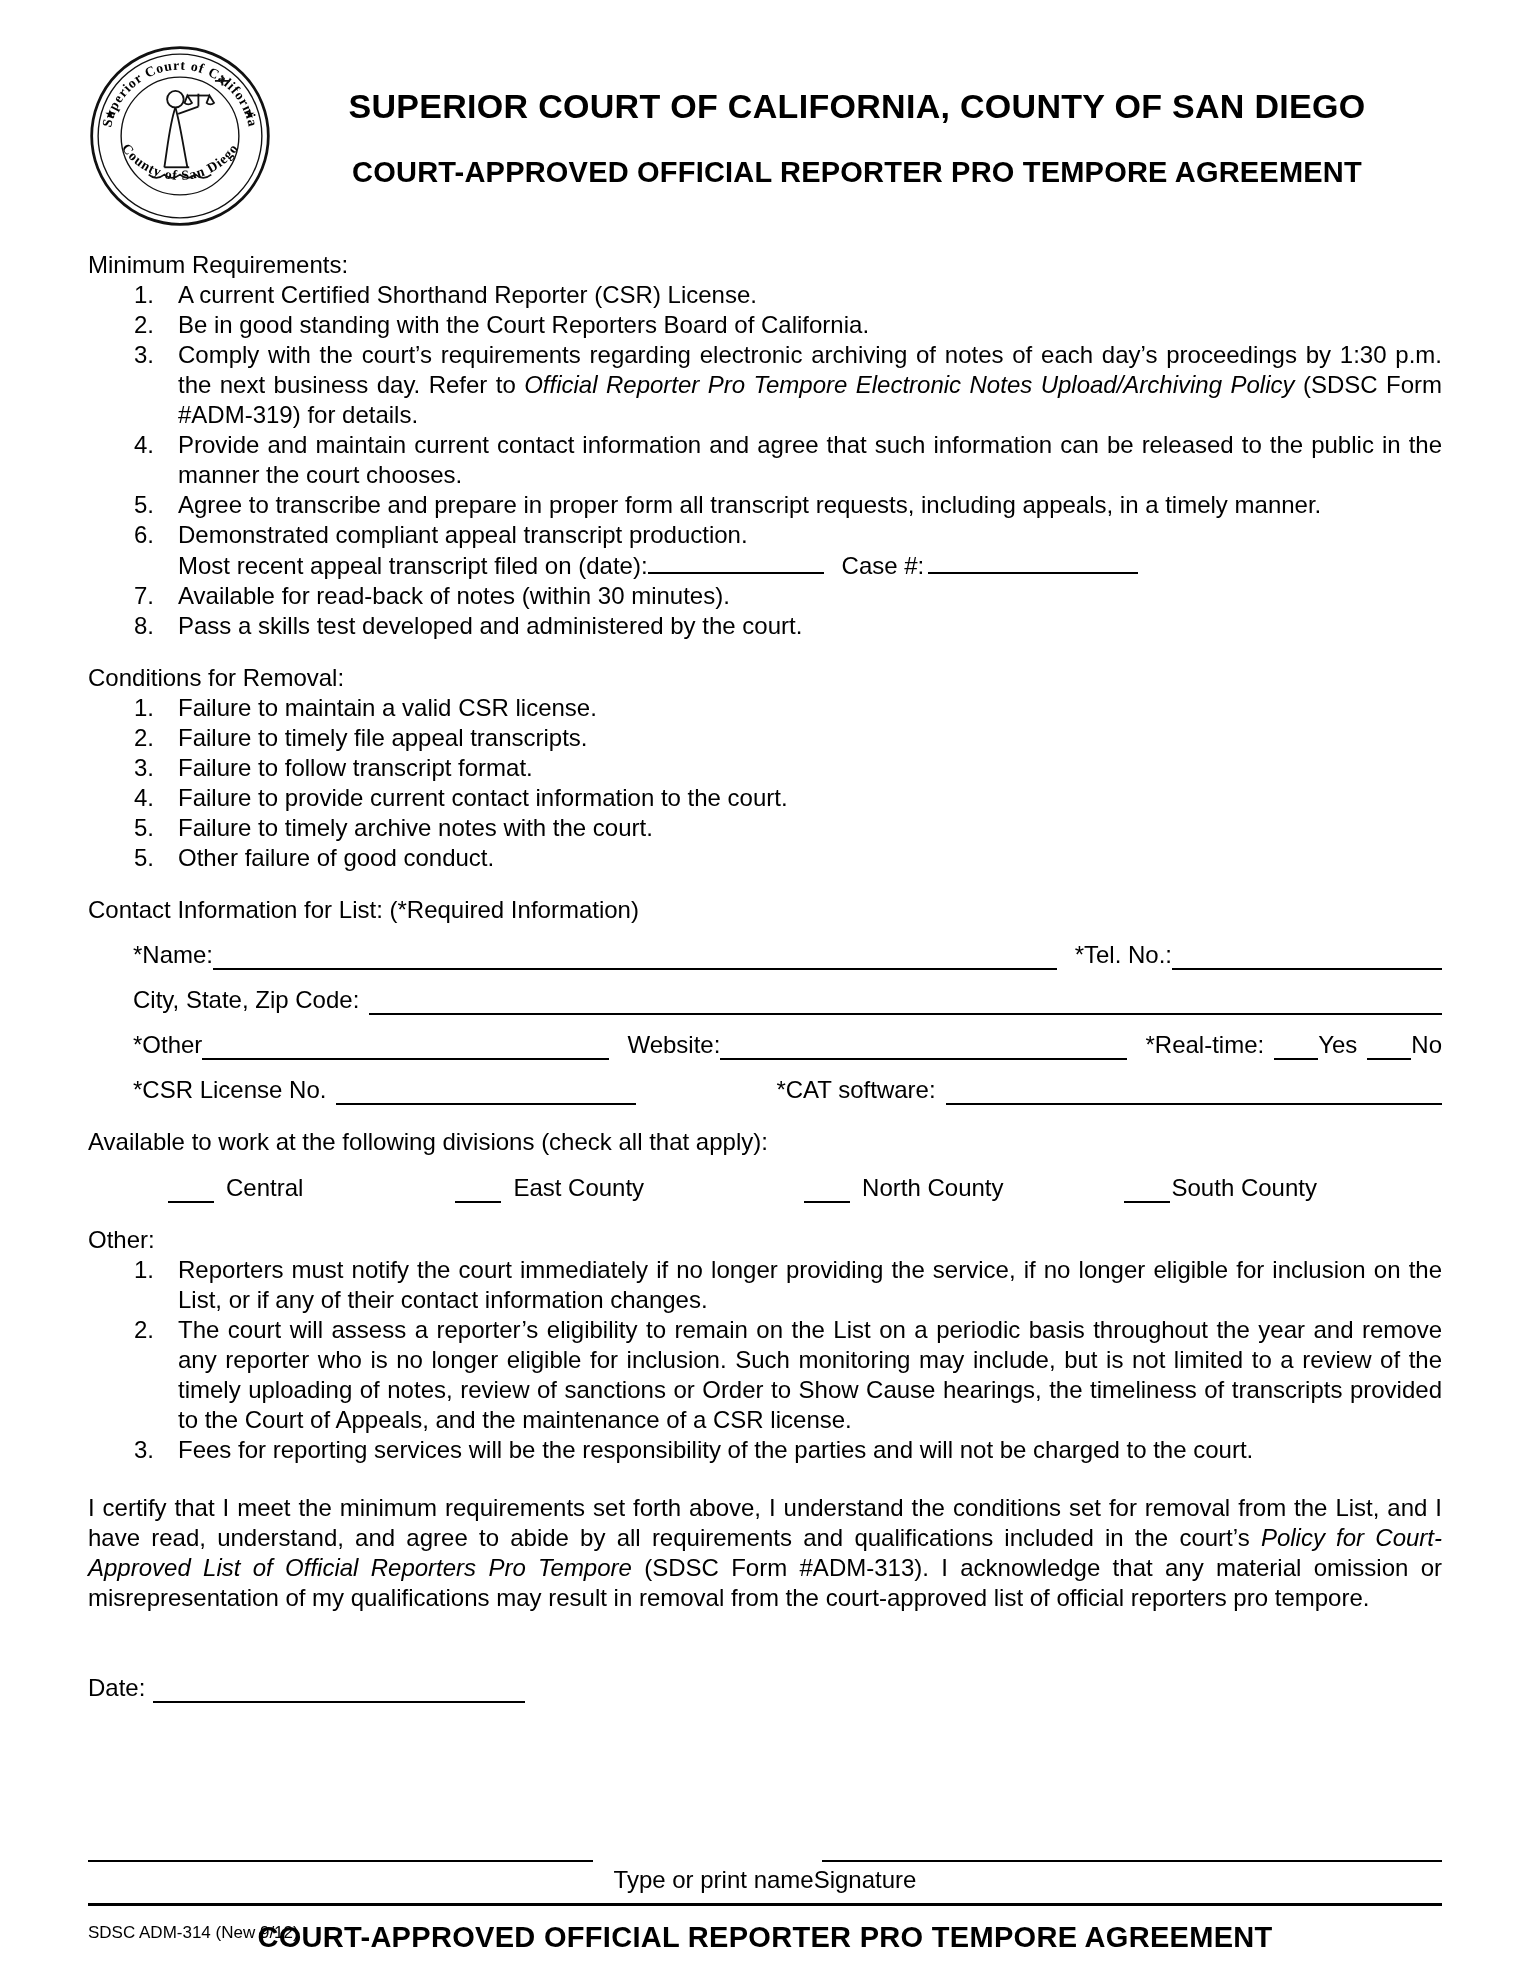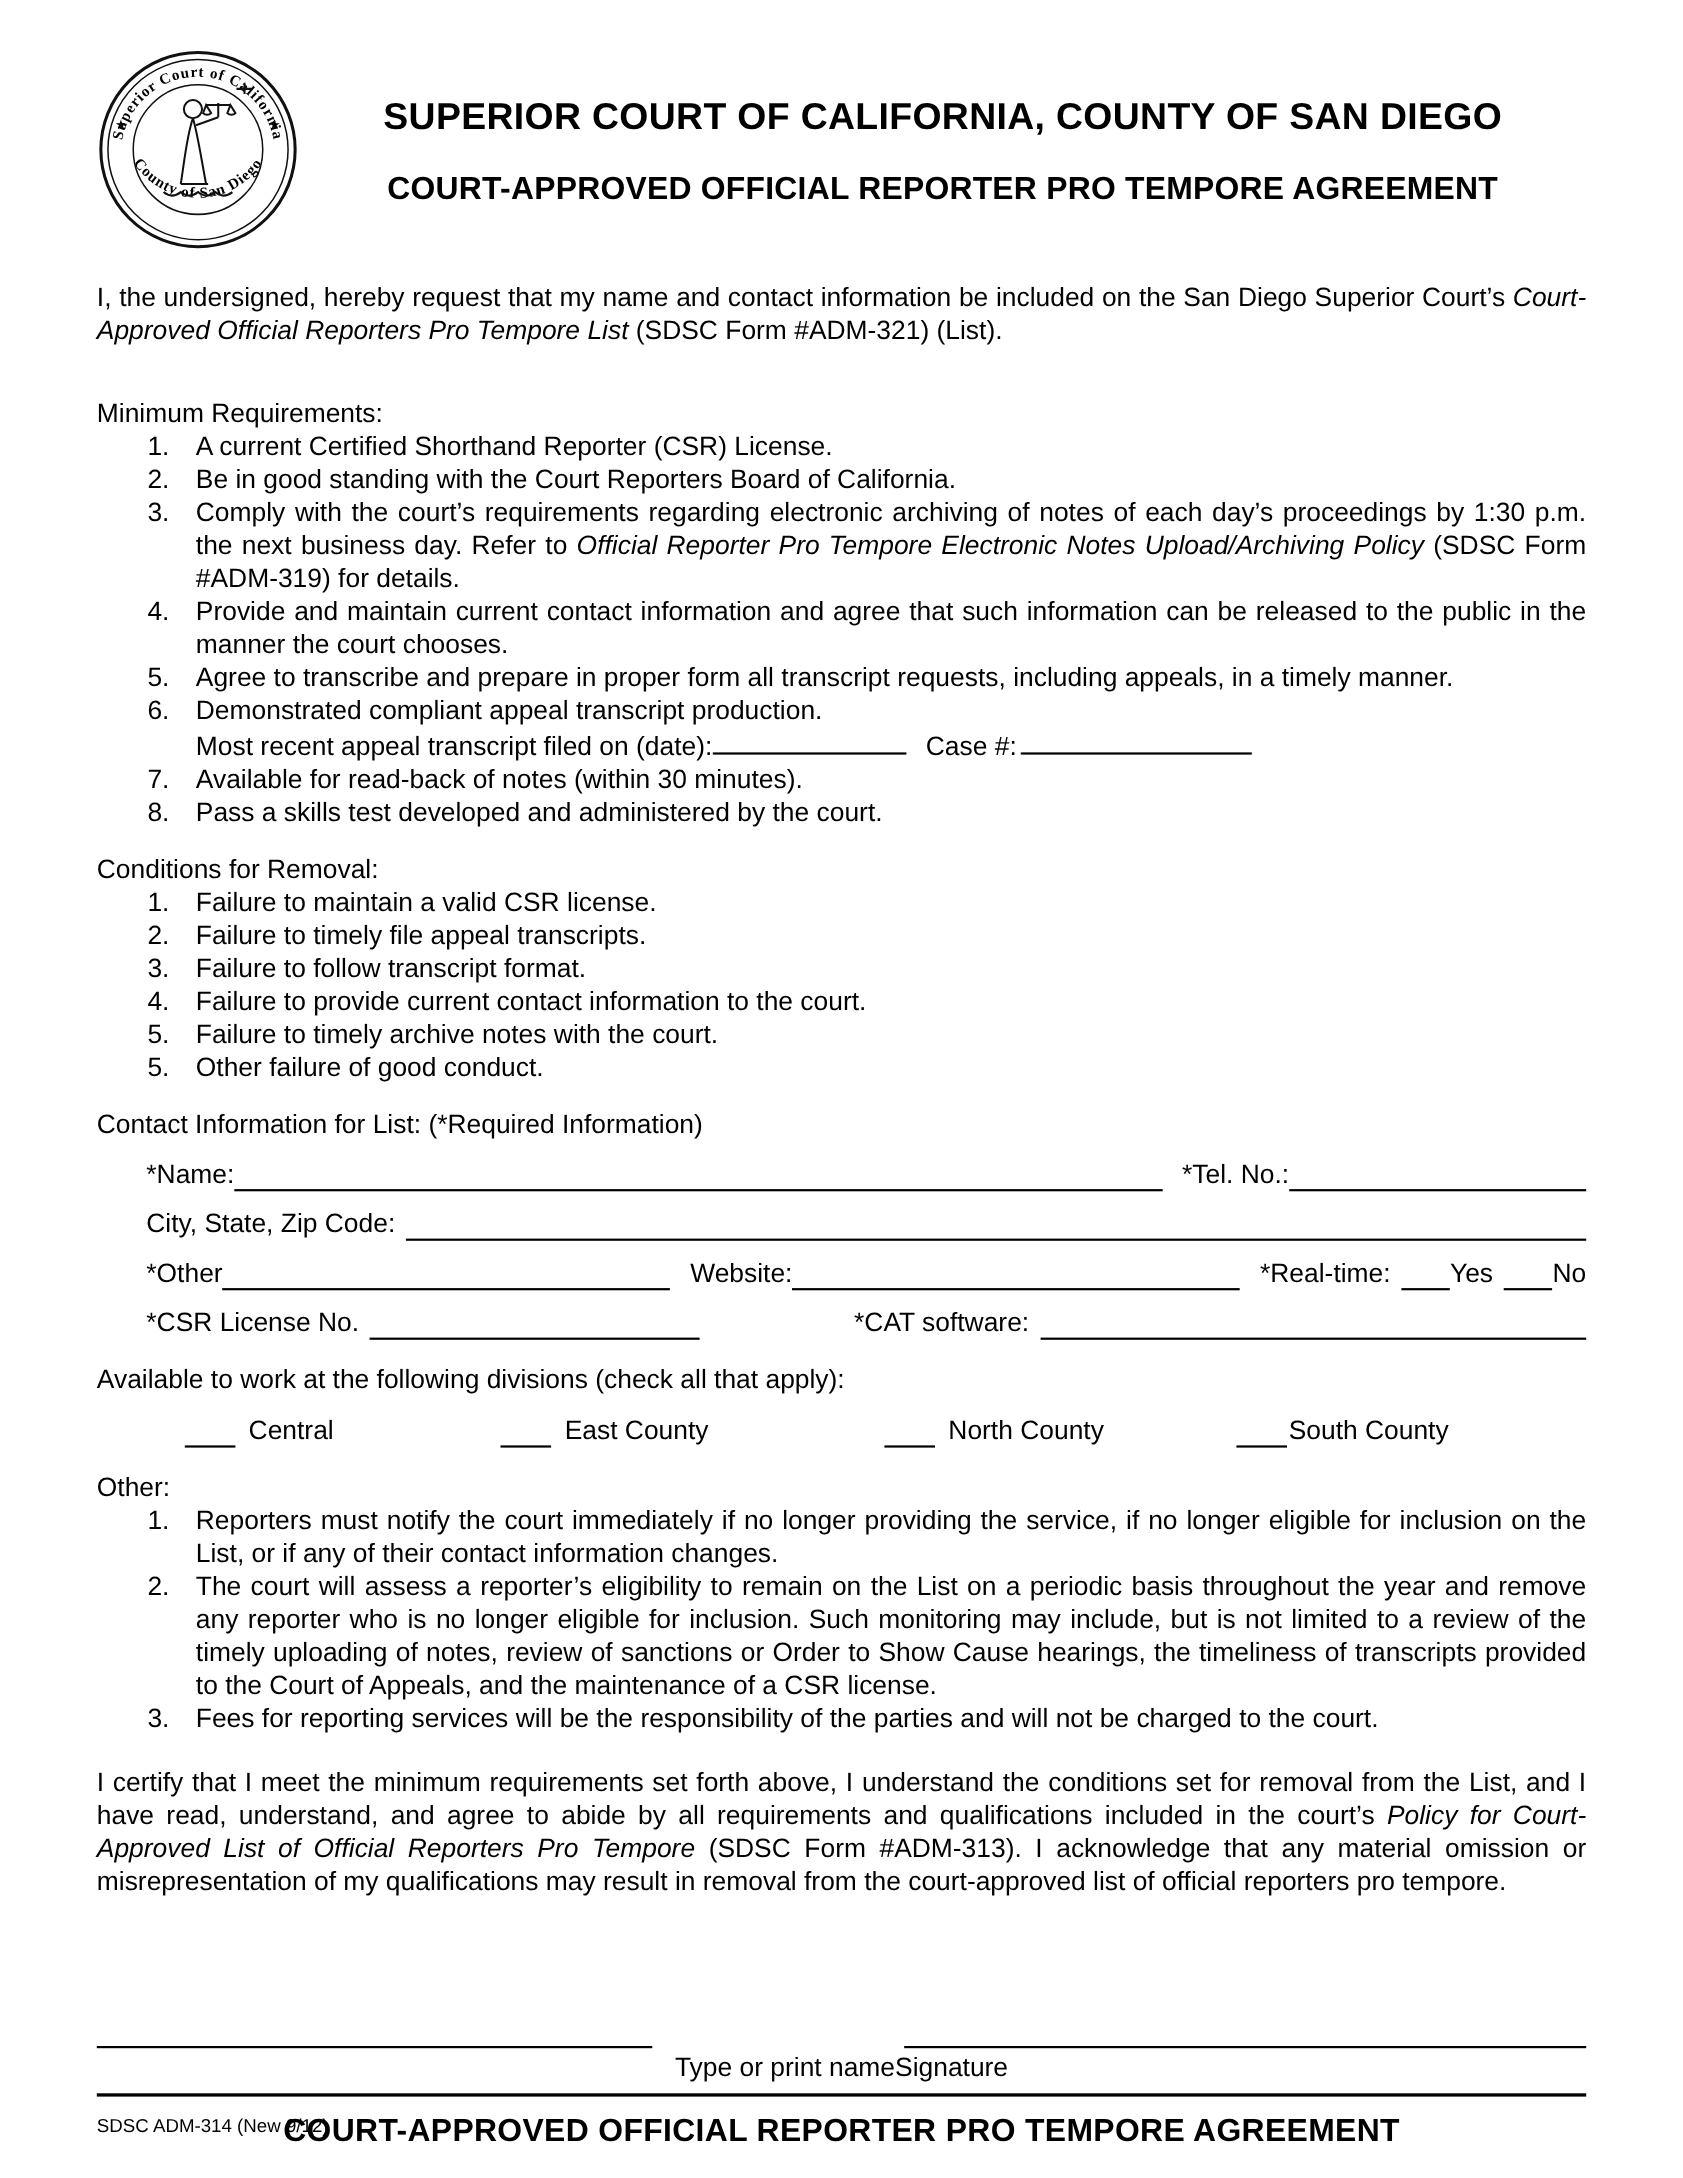--- a/index.html
+++ b/index.html
@@ -113,21 +113,20 @@
           <path d="M66 142 q 8 7 17 0 q 8 7 17 0 q 8 7 17 0 q 8 7 17 0"></path>
         </g>
       </svg>
     </div>
     <div class="titles">
       <div class="title">SUPERIOR COURT OF CALIFORNIA, COUNTY OF SAN DIEGO</div>
       <div class="subtitle">COURT-APPROVED OFFICIAL REPORTER PRO TEMPORE AGREEMENT</div>
     </div>
   </div>
 
-  <p class="intro"><span>I, the undersigned, hereby request that my name and contact information be included on the San Diego Superior Court’s </span><span class="i">Court-Approved Official Reporters Pro Tempore List</span><span> (SDSC Form #ADM-321) (List).</span></p>
 
   <div class="section">
     <div class="sec-head">Minimum Requirements:</div>
     <div class="li">
       <span class="num">1.</span>
       <div class="li-body">A current Certified Shorthand Reporter (CSR) License.</div>
     </div>
     <div class="li">
       <span class="num">2.</span>
       <div class="li-body">Be in good standing with the Court Reporters Board of California.</div>
@@ -258,20 +257,24 @@
       <div class="li-body">The court will assess a reporter’s eligibility to remain on the List on a periodic basis throughout the year and remove any reporter who is no longer eligible for inclusion.  Such monitoring may include, but is not limited to a review of the timely uploading of notes, review of sanctions or Order to Show Cause hearings, the timeliness of transcripts provided to the Court of Appeals, and the maintenance of a CSR license.</div>
     </div>
     <div class="li">
       <span class="num">3.</span>
       <div class="li-body">Fees for reporting services will be the responsibility of the parties and will not be charged to the court.</div>
     </div>
   </div>
 
   <p class="cert"><span>I certify that I meet the minimum requirements set forth above, I understand the conditions set for removal from the List, and I have read, understand, and agree to abide by all requirements and qualifications included in the court’s </span><span class="i">Policy for Court-Approved List of Official Reporters Pro Tempore</span><span> (SDSC Form #ADM-313).  I acknowledge that any material omission or misrepresentation of my qualifications may result in removal from the court-approved list of official reporters pro tempore.</span></p>
 
+  <div class="date-row">
+    <span class="lbl">Date:</span>
+    <span class="blank date-blank"></span>
+  </div>
 
   <div class="sig-block">
     <div class="sig-lines">
       <div class="sig-line sig-line-left"></div>
       <div class="sig-spacer"></div>
       <div class="sig-line sig-line-right"></div>
     </div>
     <div class="sig-labels">
       <span>Type or print name</span>
       <span>Signature</span>

